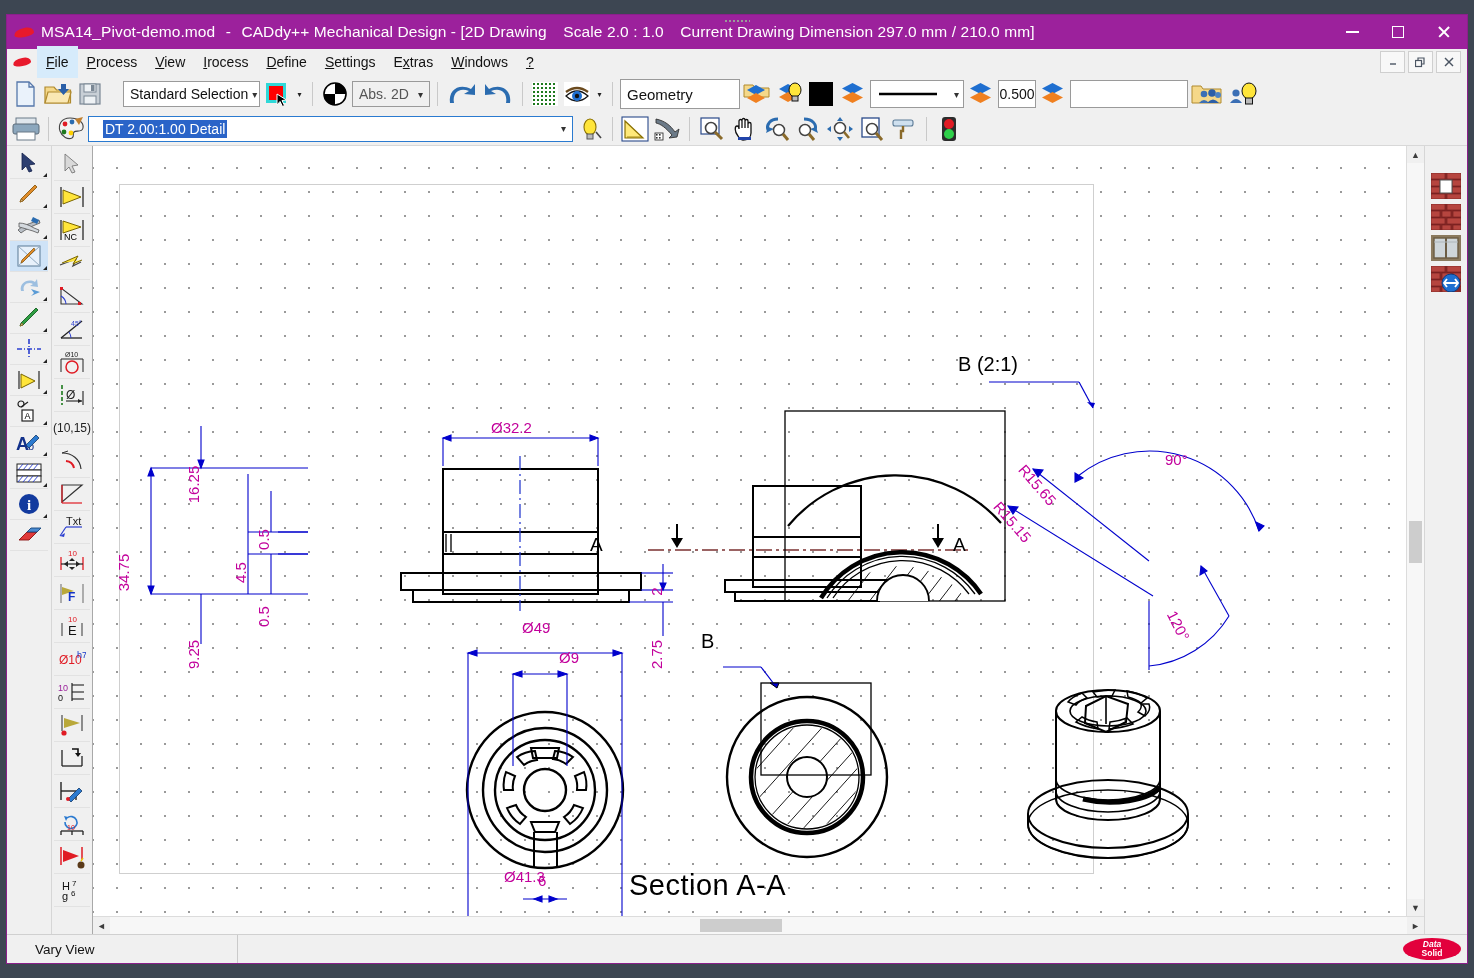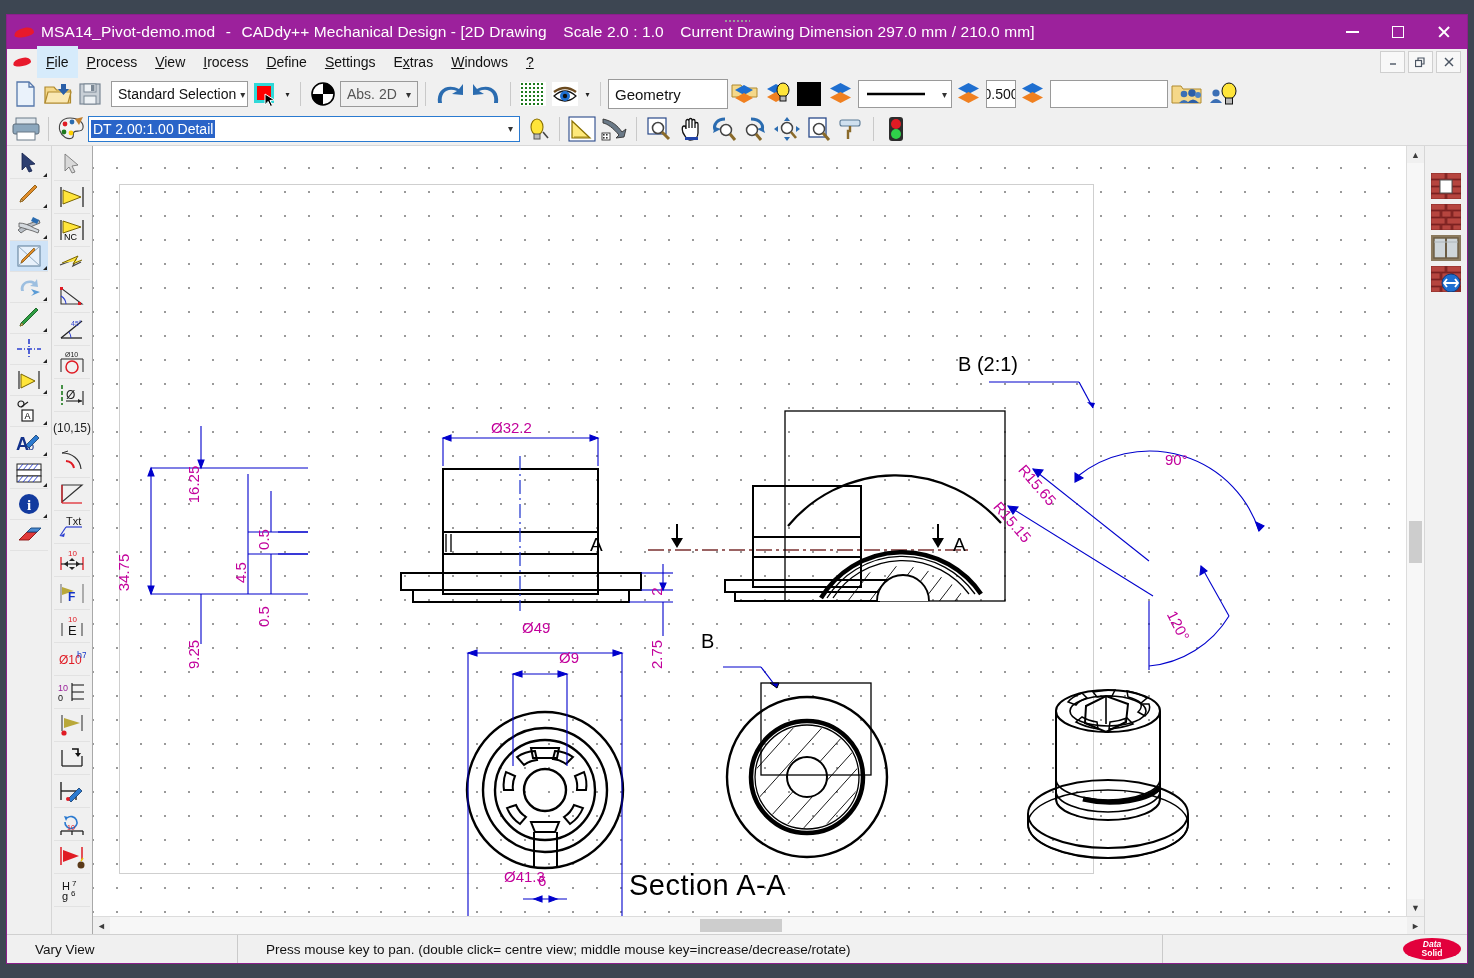--- a/index.html
+++ b/index.html
@@ -223,21 +223,21 @@
         </svg>
     </div>
     <div class="tbtn">
       <svg width="24" height="24">
           <rect x="2" y="2" width="20" height="20" fill="#c8cfd6" stroke="#7a8794" stroke-width="1.2"></rect>
           <rect x="6" y="2" width="12" height="8" fill="#eef2f5" stroke="#7a8794" stroke-width="1"></rect>
           <rect x="13" y="3" width="3.5" height="6" fill="#7a8794"></rect>
           <rect x="6" y="14" width="12" height="8" fill="#eef2f5" stroke="#7a8794" stroke-width="1"></rect>
         </svg>
     </div>
-    <div class="combo" style="width:137px;margin-left:4px;">
+    <div class="combo" style="width:137px;margin-left:16px;">
       <span>Standard Selection</span>
       <span class="caret">▾</span>
     </div>
     <div class="tbtn">
       <svg width="26" height="26">
           <rect x="2" y="2" width="20" height="20" fill="#2fd8d8"></rect>
           <rect x="5" y="5" width="14" height="14" fill="#ff0000"></rect>
           <path d="M13 13 l0 11 l3 -3.5 l2.5 5 l2 -1 l-2.5 -5 l4.5 -0.5 z" fill="#000" stroke="#fff" stroke-width="1"></path>
         </svg>
     </div>
@@ -354,21 +354,21 @@
           <line x1="2" y1="6" x2="60" y2="6" stroke="#000" stroke-width="2.4"></line>
         </svg>
       <span class="caret">▾</span>
     </div>
     <div class="tbtn">
       <div class="layers">
         <i class="dia" style="top:1px;"></i>
           <i class="dia or" style="top:10px;"></i>
       </div>
     </div>
-    <div class="txtbox" style="width:30px;height:28px;justify-content:center;">
+    <div class="txtbox" style="width:38px;height:28px;justify-content:center;">
       <span>0.500</span>
     </div>
     <div class="tbtn">
       <div class="layers">
         <i class="dia" style="top:1px;"></i>
           <i class="dia or" style="top:10px;"></i>
       </div>
     </div>
     <div class="txtbox" style="width:118px;height:28px;">
       <span></span>
@@ -405,21 +405,21 @@
     <div class="tbtn">
       <svg width="28" height="26">
           <path d="M13 2 C4 2 1 9 3 15 C5 21 11 24 15 22 C18 20 15 18 17 16 C19 14 25 17 26 12 C27 6 21 2 13 2 Z" fill="#f2f2f2" stroke="#444" stroke-width="1.1"></path>
           <circle cx="8" cy="8" r="2.4" fill="#e01b24"></circle>
           <circle cx="15" cy="6" r="2.4" fill="#2b6cb0"></circle>
           <circle cx="7" cy="16" r="2.4" fill="#1d7a1d"></circle>
           <circle cx="14" cy="17" r="2.4" fill="#ffd000"></circle>
           <path d="M18 3 l8 -2 l-4 8 z" fill="#c08030"></path>
         </svg>
     </div>
-    <div class="combo" style="width:432px;height:26px;border:1.5px solid #2a7ad0;padding-left:2px;justify-content:center;">
+    <div class="combo" style="width:485px;height:26px;border:1.5px solid #2a7ad0;padding-left:14px;justify-content:center;">
       <span style="background:#2a64c8;color:#fff;padding:1px 2px;">DT 2.00:1.00 Detail</span>
       <span class="caret">▾</span>
     </div>
     <div class="tbtn">
       <svg width="26" height="26">
           <ellipse cx="13" cy="11" rx="6" ry="8" fill="#ffe53a" stroke="#8a7000" stroke-width="1.1"></ellipse>
           <rect x="10" y="18" width="6" height="5" fill="#bbb" stroke="#555" stroke-width="1"></rect>
           <path d="M19 16 l5 6" stroke="#444" stroke-width="1.6" fill="none"></path>
         </svg>
     </div>
@@ -1129,21 +1129,20 @@
             </g>
           <circle cx="20" cy="17" r="9" fill="#1e6fd0" stroke="#0d3f82" stroke-width="1"></circle>
           <path d="M14 17 h12 M16 13 l-3 4 l3 4 M24 13 l3 4 l-3 4" stroke="#fff" stroke-width="1.8" fill="none"></path>
           </svg>
       </div>
     </div>
   </div>
 
   <div class="statusbar">
     <div class="st-cell st-a">Vary View</div>
-    <div class="st-cell st-b">Press mouse key to pan. (double click= centre view; middle mouse key=increase/decrease/rotate)</div>
     <div class="st-cell st-c">
       <div class="dslogo">
         <span>Data</span>
         <b>Solid</b>
       </div>
     </div>
   </div>
 </div>
 
 </body></html>

